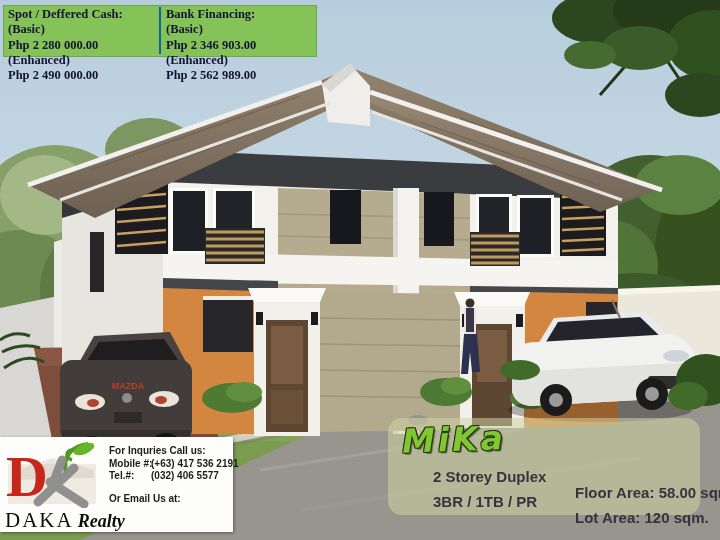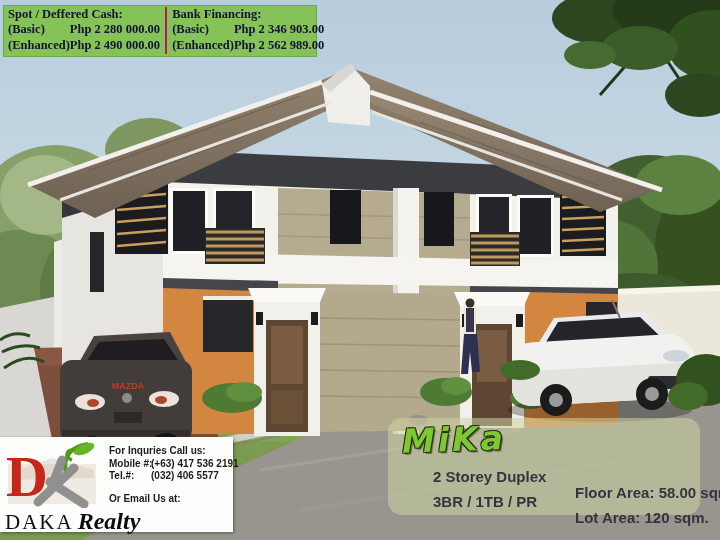--- a/index.html
+++ b/index.html
@@ -7,33 +7,33 @@
          font-family:"Liberation Sans",sans-serif;background:#c6d6e2;}
   #scene-svg{position:absolute;left:0;top:0;}
 
   
   .price-banner{position:absolute;left:3px;top:5px;width:314px;height:52px;
     background:#85c257;display:flex;box-sizing:border-box;padding:2px 5px 3px 5px;
     font-family:"Liberation Serif",serif;font-weight:bold;font-size:12.5px;
     color:#131335;line-height:1.22;box-shadow:0 0 0 1px #6ea747 inset;}
   .price-col{flex:1;display:flex;flex-direction:column;}
   .price-col.left{padding-right:5px;}
-  .price-col.right{border-left:2px solid #be185d;padding-left:5px;}
-  .price-row{display:flex;justify-content:space-between;white-space:nowrap;}
+  .price-col.right{border-left:2px solid #0369a1;padding-left:5px;}
+  .price-row{display:flex;justify-content:space-between;white-space:nowrap;flex-direction:column;}
   .price-title{white-space:nowrap;}
 
   
   .brand-panel{position:absolute;left:0;top:437px;width:233px;height:95px;
     background:#fdfdfb;box-shadow:1px 1px 3px rgba(0,0,0,.4);}
   .brand-logo{position:absolute;left:2px;top:1px;}
   .brand-word{position:absolute;left:5px;top:71px;white-space:nowrap;color:#0d0d0d;}
   .brand-word .daka{font-family:"Liberation Serif",serif;font-weight:normal;
     font-size:21px;letter-spacing:2px;}
   .brand-word .realty{font-family:"Liberation Serif",serif;font-style:italic;
-    font-weight:bold;font-size:24px;margin-left:4px;}
+    font-weight:bold;font-size:18px;margin-left:4px;}
   .contact{position:absolute;left:109px;top:8px;width:128px;
     font-weight:bold;font-size:10px;color:#1c1c1c;line-height:12.5px;}
   .contact .row{display:flex;white-space:nowrap;}
   .contact .lbl{width:42px;flex:none;}
   .contact .gap{height:10px;}
 
   
   .info-panel{position:absolute;left:388px;top:418px;width:312px;height:97px;
     background:rgba(206,212,162,.55);border-radius:14px;}
   .mika-title{position:absolute;left:14px;top:2px;

